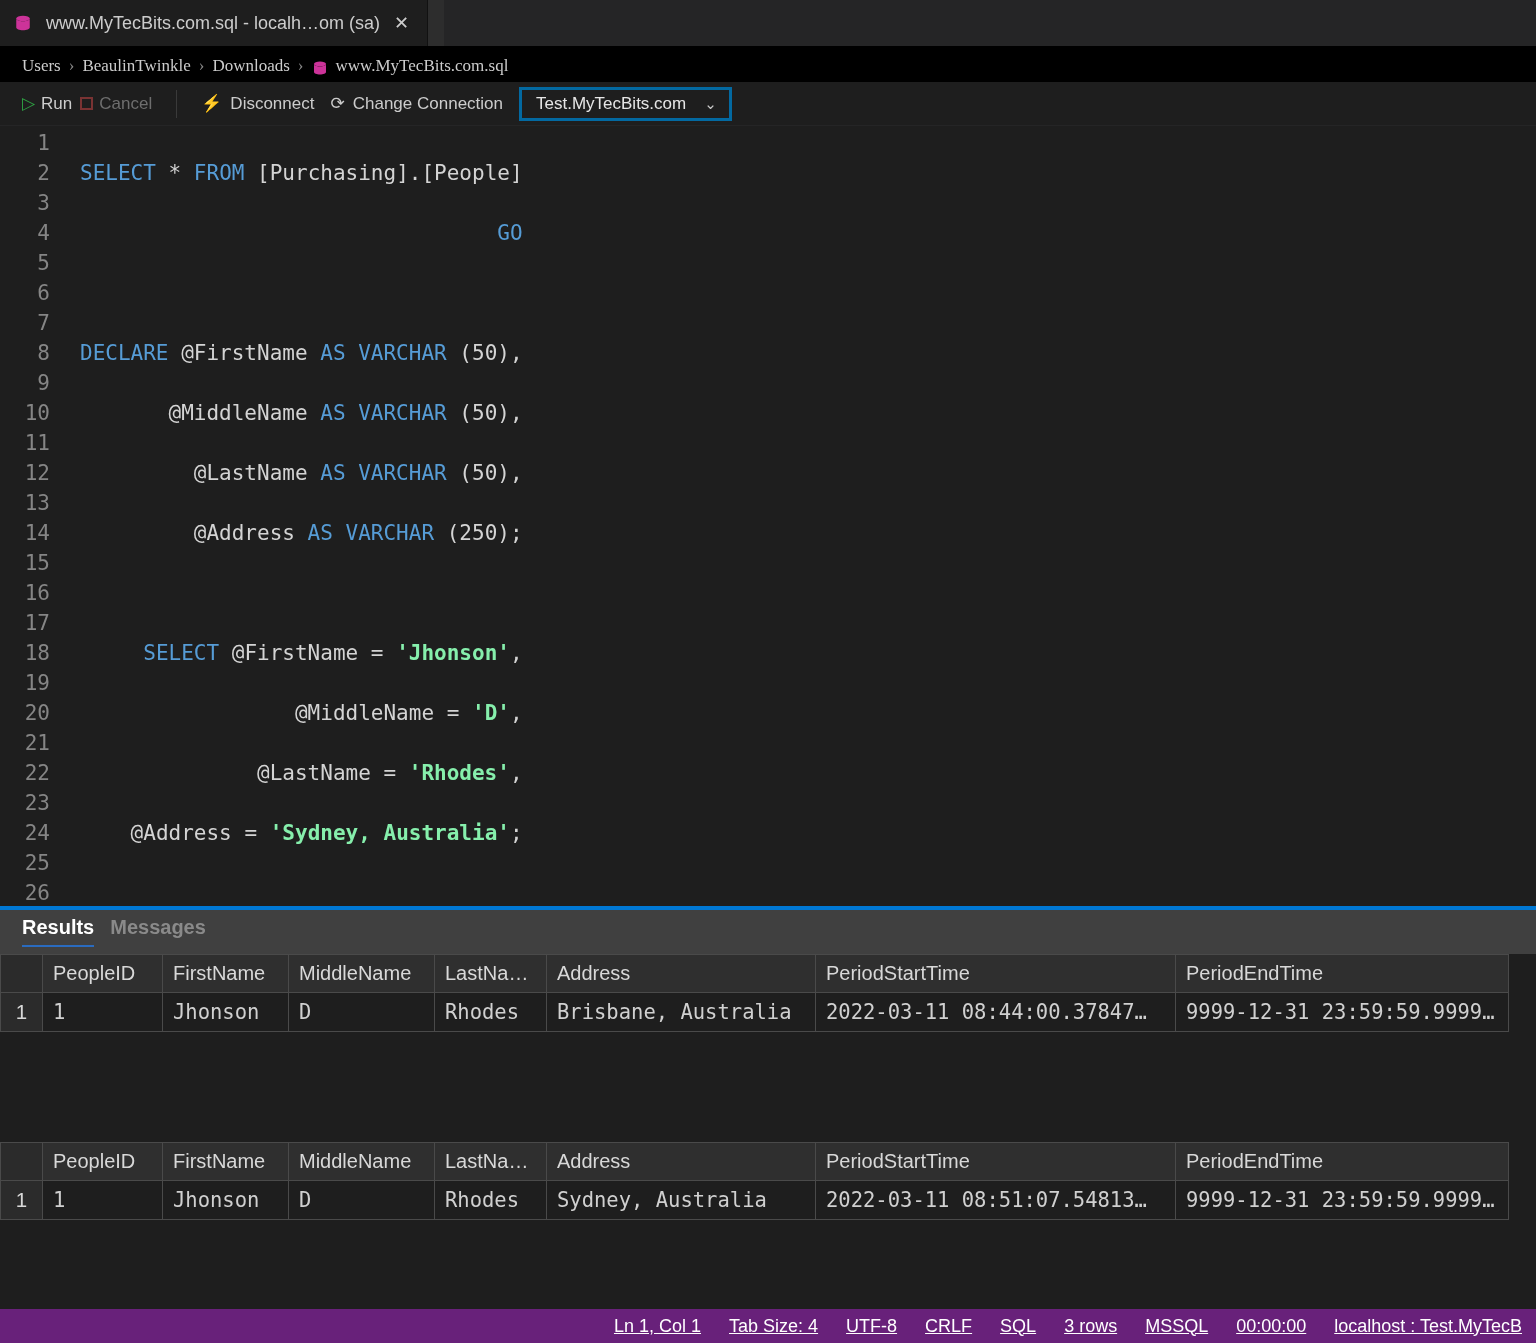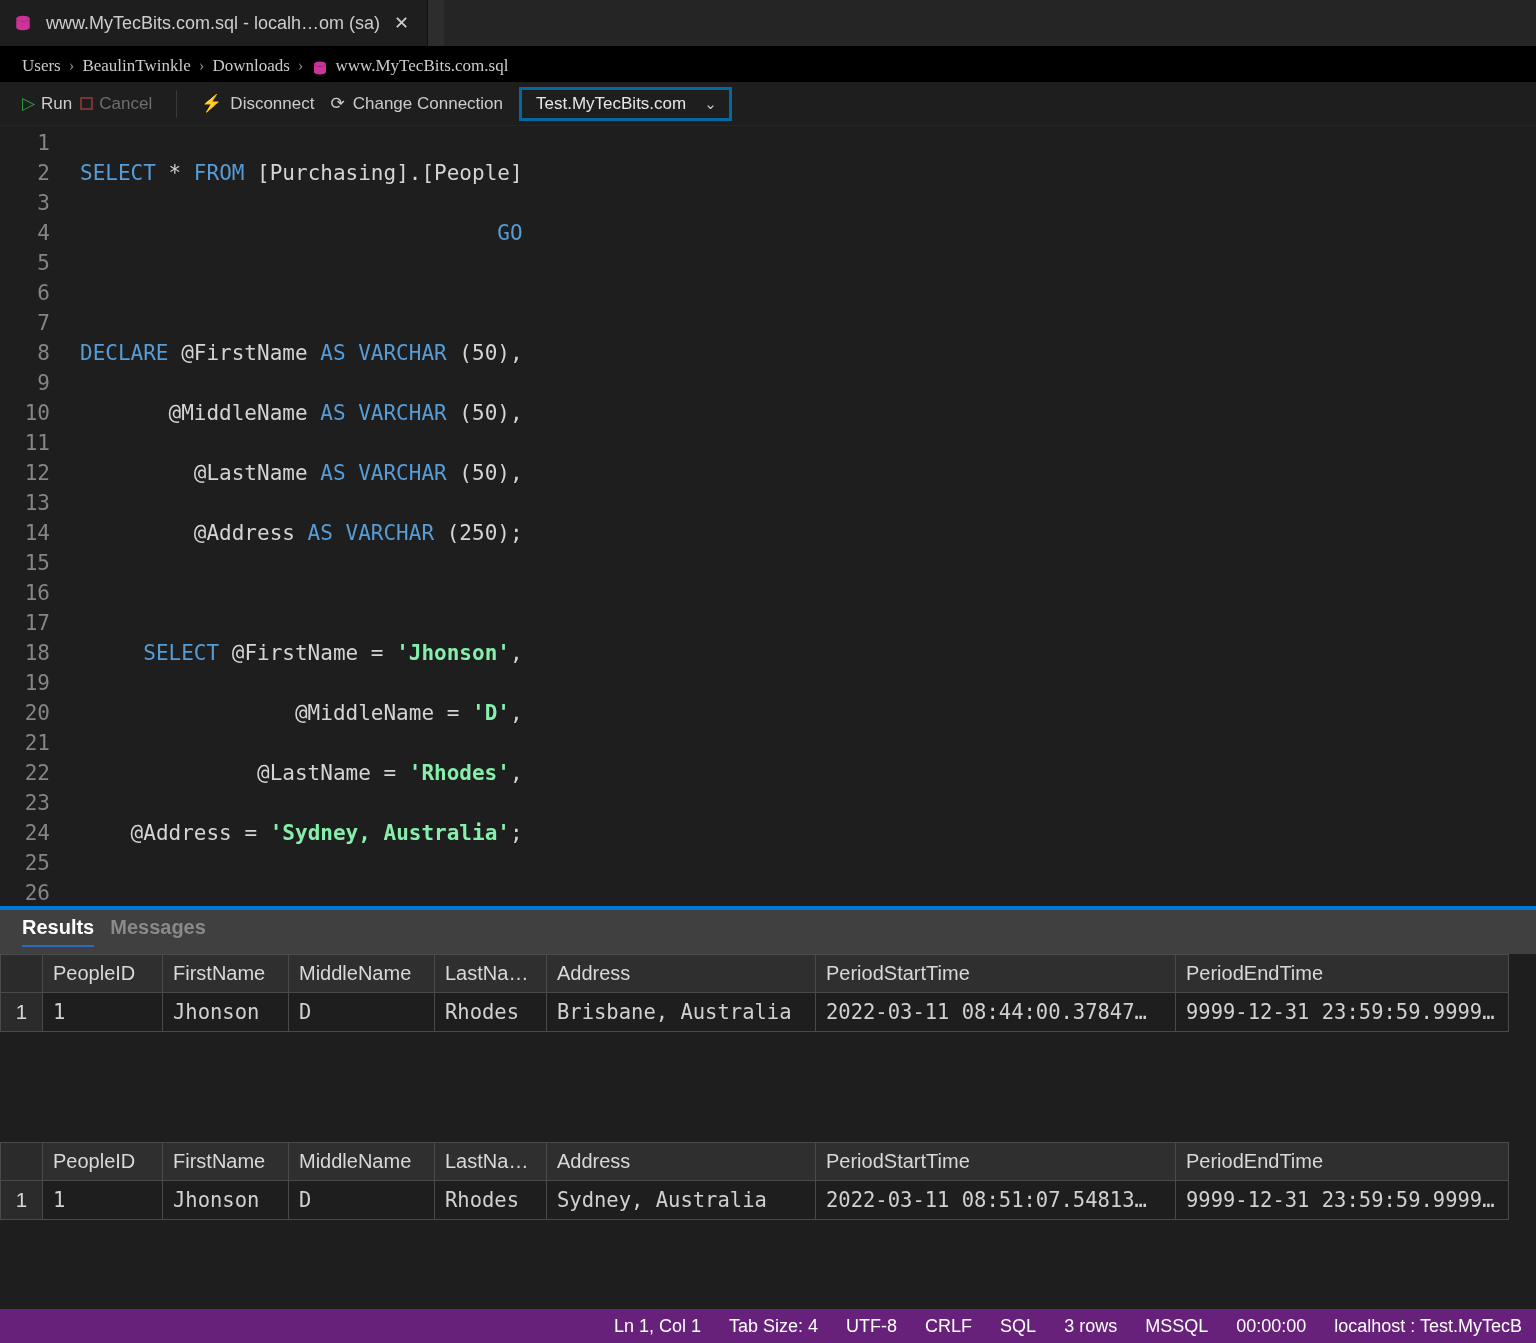--- a/index.html
+++ b/index.html
@@ -96,21 +96,21 @@
   .grid tbody td{ background:#1e1e1e;}
   .grid-gap{ height:110px; background:#1e1e1e;}
   
   .statusbar{
     position:absolute; left:0; right:0; bottom:0;
     height:34px; background:#68217a; color:#ffffff;
     display:flex; align-items:center; justify-content:flex-end;
     gap:28px; padding:0 14px; font-size:18px;
     font-family:"Segoe UI",Arial,sans-serif;
   }
-  .statusbar span{white-space:nowrap;}
+  .statusbar span{white-space:nowrap;text-decoration:underline;}
   .statusbar .right-crop{max-width:220px;overflow:hidden;text-overflow:clip;}
 </style>
 </head>
 <body>
 
 <div class="tabbar">
   <div class="tab">
     <span class="db-icon">
       <svg viewBox="0 0 16 16" class="sql-icon-svg">
           <ellipse cx="8" cy="4" rx="6" ry="2.5"></ellipse>

